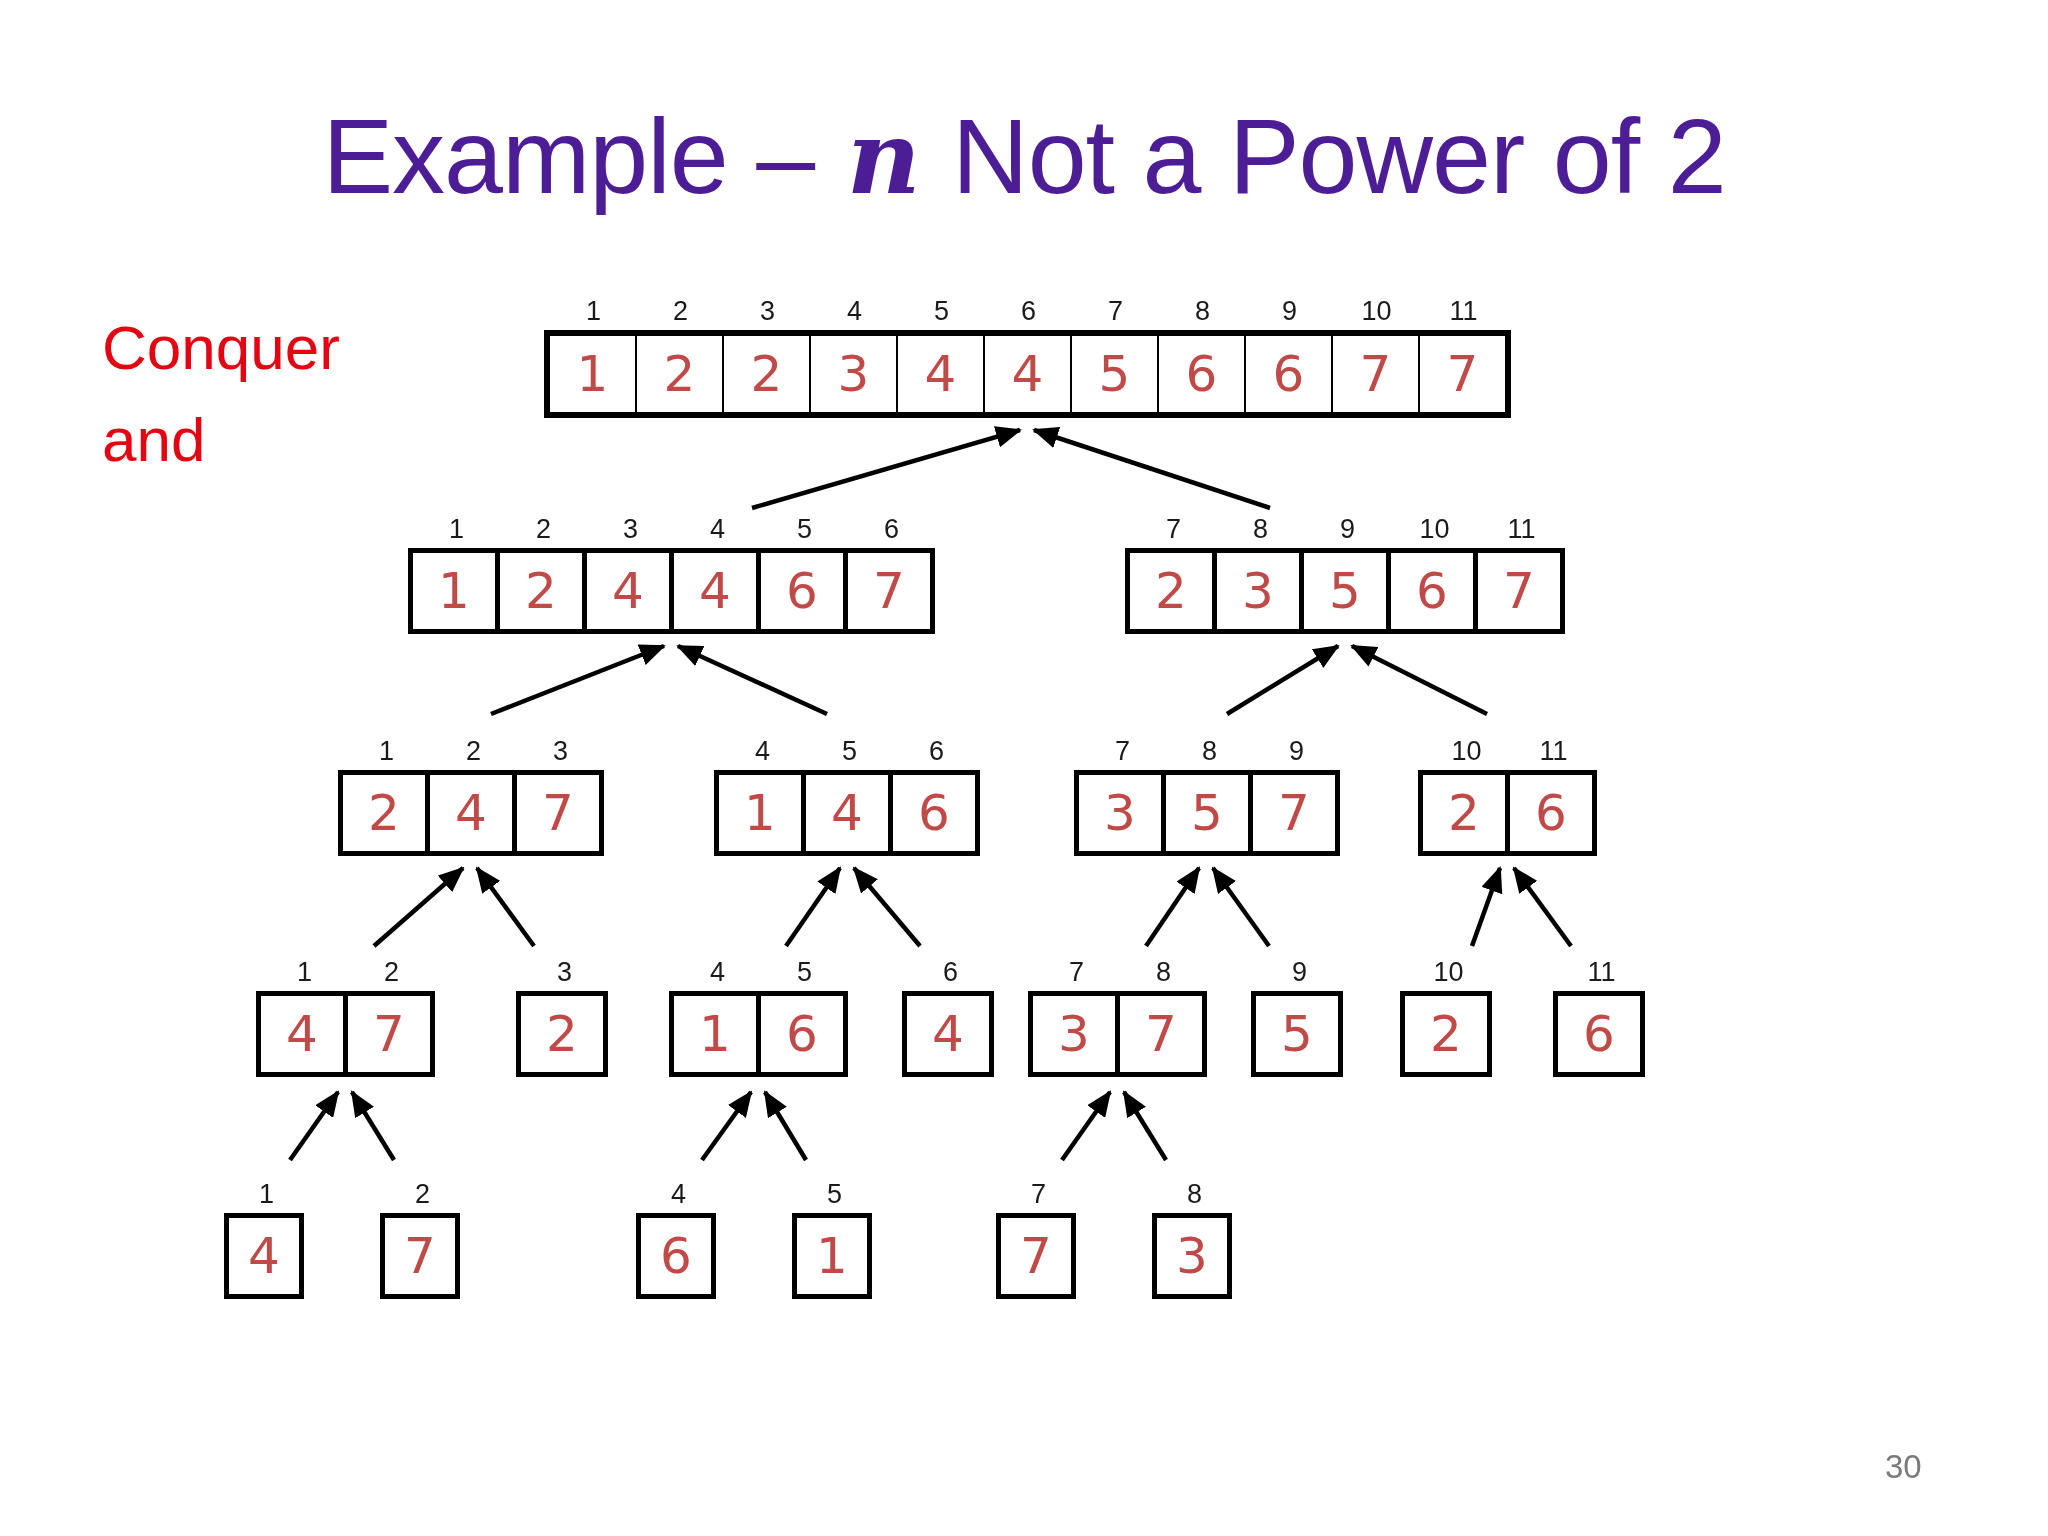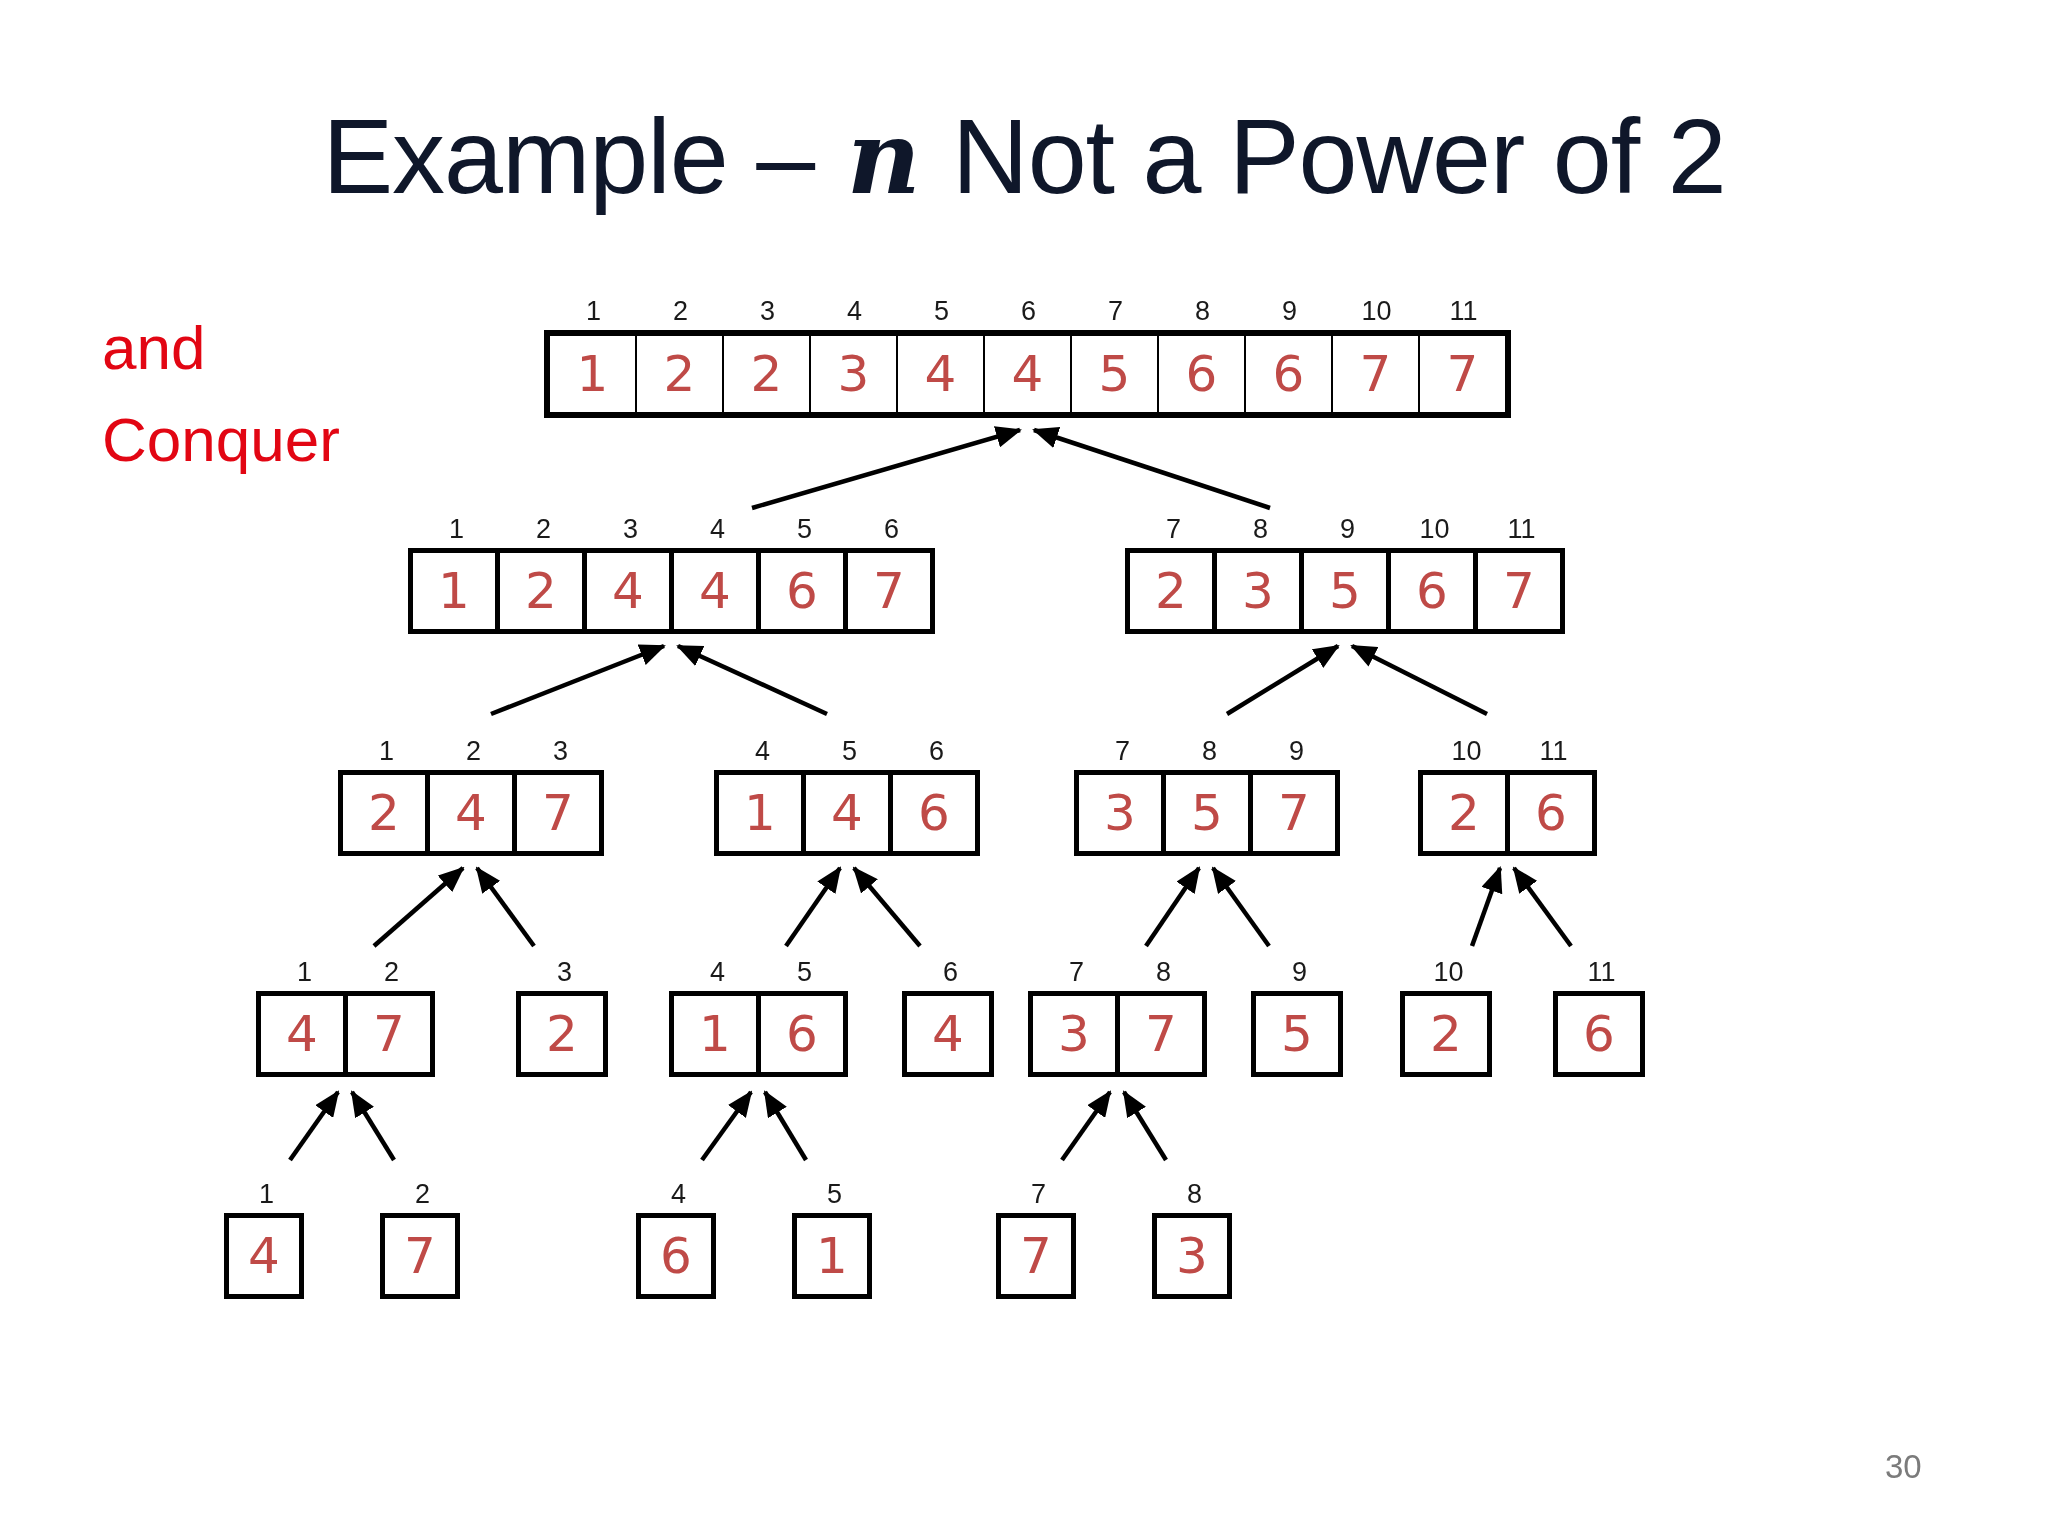--- a/index.html
+++ b/index.html
@@ -2,21 +2,21 @@
 <html style="--cell-red: #bf4a47; --label-red: #e20613;"><head>
 <meta charset="utf-8">
 <style>
   html,body{margin:0;padding:0;background:#fff;}
   .slide{
     position:relative;width:2048px;height:1536px;background:#ffffff;
     overflow:hidden;font-family:"Liberation Sans",sans-serif;
   }
   .title{
     position:absolute;top:96px;left:0;width:100%;text-align:center;
-    font-size:106px;color:#0f172a;letter-spacing:-1px;white-space:pre;
+    font-size:106px;color:#4c1d95;letter-spacing:-1px;white-space:pre;
   }
   .title .title-n{
     font-family:"DejaVu Serif",serif;font-style:italic;font-weight:700;
     font-size:0.96em;padding:0 4px;
   }
   .side-label{
     position:absolute;left:102px;top:302px;
     font-size:62px;line-height:92px;color:var(--label-red,#e20613);
   }
   .arrows{position:absolute;left:0;top:0;width:2048px;height:1536px;}
@@ -45,22 +45,22 @@
   }
 </style>
 </head>
 <body>
 
 <div class="slide">
 
   <div class="title"><span>Example – </span><span class="title-n">n</span><span> Not a Power of 2</span></div>
 
   <div class="side-label">
+    <div>Conquer</div>
     <div>and</div>
-    <div>Conquer</div>
   </div>
 
   <svg class="arrows" viewBox="0 0 2048 1536" xmlns="http://www.w3.org/2000/svg">
     <defs>
       <marker id="ah" markerUnits="userSpaceOnUse" markerWidth="26" markerHeight="22" refX="24" refY="11" orient="auto">
         <path d="M0,0 L26,11 L0,22 Z" fill="#000"></path>
       </marker>
     </defs>
   <line x1="752" y1="508" x2="1020" y2="430" class="arrow" marker-end="url(#ah)"></line>
       <line x1="1270" y1="508" x2="1034" y2="430" class="arrow" marker-end="url(#ah)"></line>

